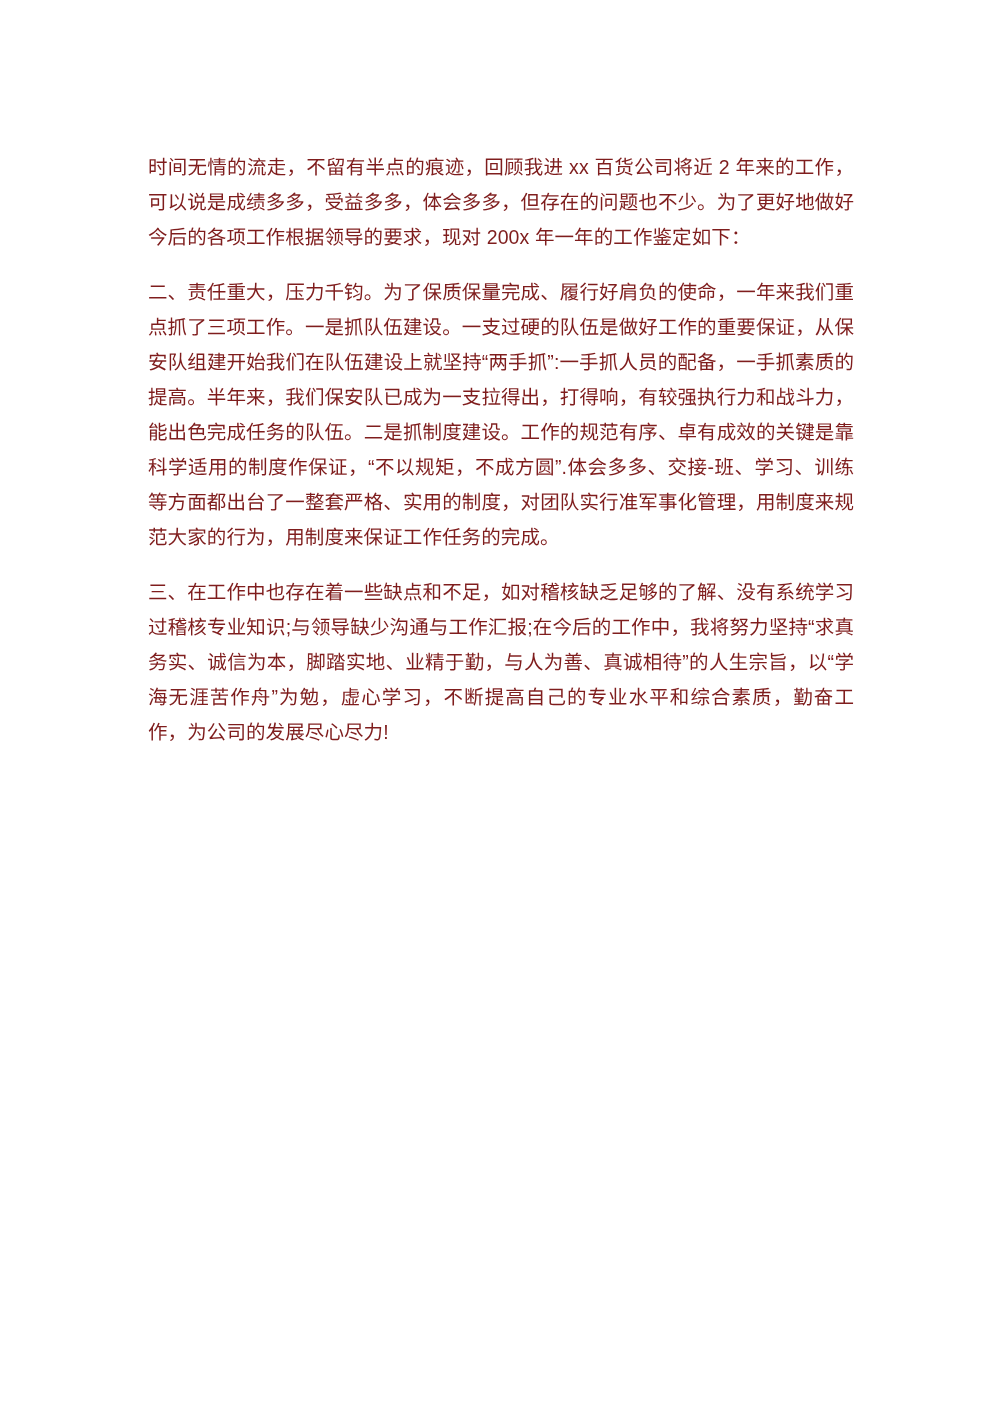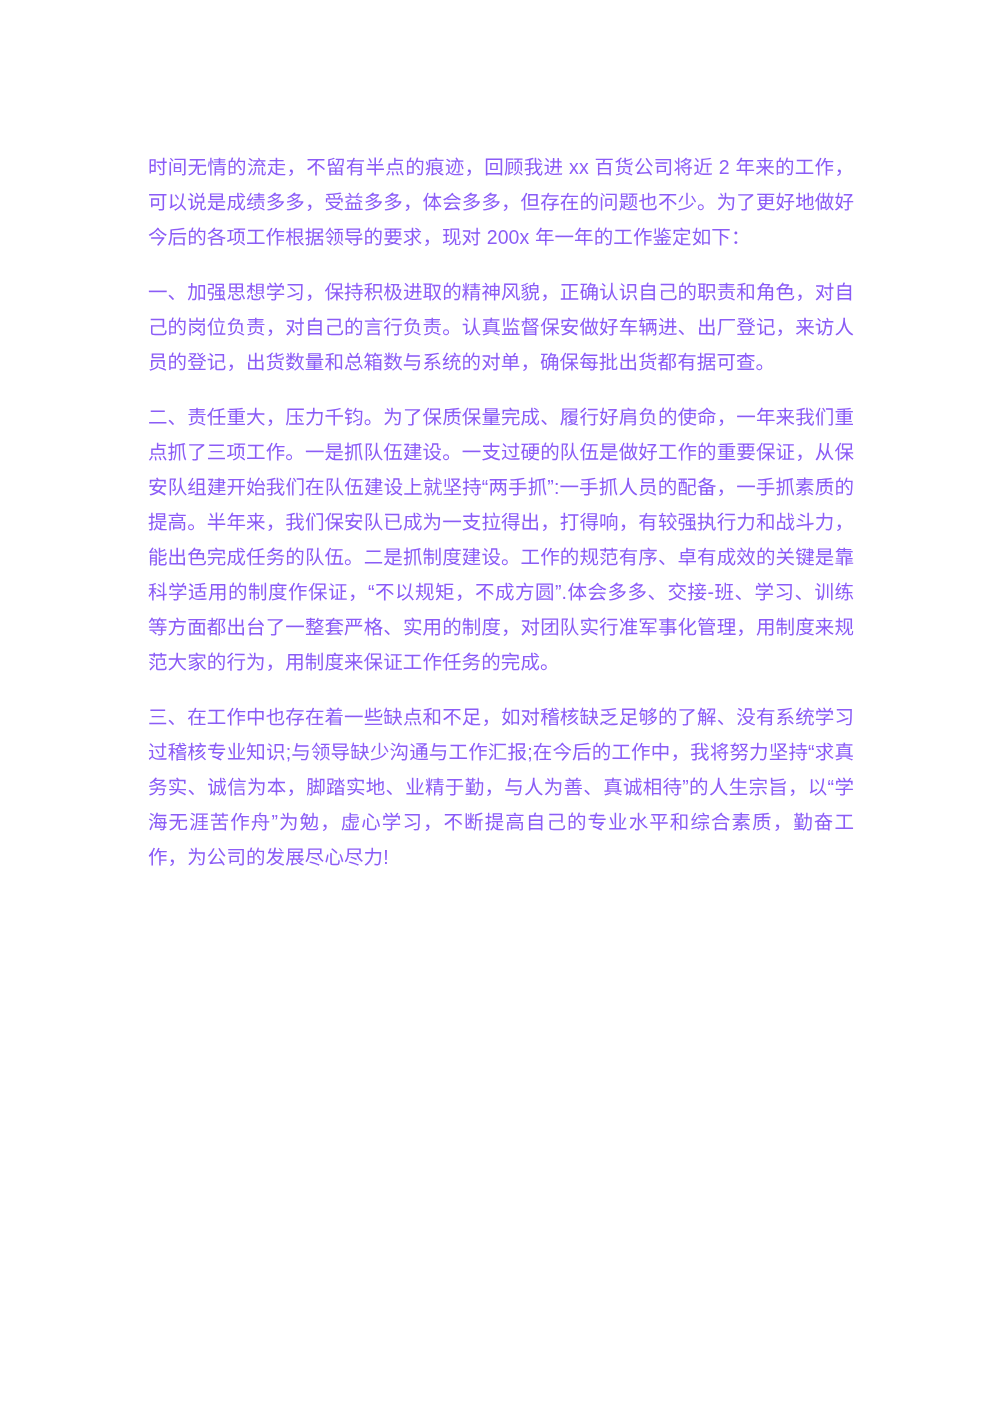--- a/index.html
+++ b/index.html
@@ -27,21 +27,21 @@
     position: absolute;
     left: 148px;
     top: 150px;
     width: 706px;
   }
 
   .para {
     font-family: "Liberation Sans", "DejaVu Sans", sans-serif;
     font-size: 19.5px;
     line-height: 35px;
-    color: #8b5cf6;
+    color: #7f1d1d;
     text-align: justify;
     text-justify: inter-ideograph;
     margin: 0 0 20px 0;
     letter-spacing: 0.1px;
     word-break: break-all;
     -webkit-font-smoothing: antialiased;
   }
 
   .para:last-child {
     margin-bottom: 16px;
@@ -49,21 +49,20 @@
 </style>
 </head>
 <body>
 
 <div class="page">
 
   <div class="doc-body">
 
     <p class="para">时间无情的流走，不留有半点的痕迹，回顾我进 xx 百货公司将近 2 年来的工作，可以说是成绩多多，受益多多，体会多多，但存在的问题也不少。为了更好地做好今后的各项工作根据领导的要求，现对 200x 年一年的工作鉴定如下：</p>
 
-    <p class="para">一、加强思想学习，保持积极进取的精神风貌，正确认识自己的职责和角色，对自己的岗位负责，对自己的言行负责。认真监督保安做好车辆进、出厂登记，来访人员的登记，出货数量和总箱数与系统的对单，确保每批出货都有据可查。</p>
 
     <p class="para">二、责任重大，压力千钧。为了保质保量完成、履行好肩负的使命，一年来我们重点抓了三项工作。一是抓队伍建设。一支过硬的队伍是做好工作的重要保证，从保安队组建开始我们在队伍建设上就坚持“两手抓”:一手抓人员的配备，一手抓素质的提高。半年来，我们保安队已成为一支拉得出，打得响，有较强执行力和战斗力，能出色完成任务的队伍。二是抓制度建设。工作的规范有序、卓有成效的关键是靠科学适用的制度作保证，“不以规矩，不成方圆”.体会多多、交接-班、学习、训练等方面都出台了一整套严格、实用的制度，对团队实行准军事化管理，用制度来规范大家的行为，用制度来保证工作任务的完成。</p>
 
     <p class="para">三、在工作中也存在着一些缺点和不足，如对稽核缺乏足够的了解、没有系统学习过稽核专业知识;与领导缺少沟通与工作汇报;在今后的工作中，我将努力坚持“求真务实、诚信为本，脚踏实地、业精于勤，与人为善、真诚相待”的人生宗旨，以“学海无涯苦作舟”为勉，虚心学习，不断提高自己的专业水平和综合素质，勤奋工作，为公司的发展尽心尽力!</p>
 
   </div>
 
 </div>
 
 </body></html>

